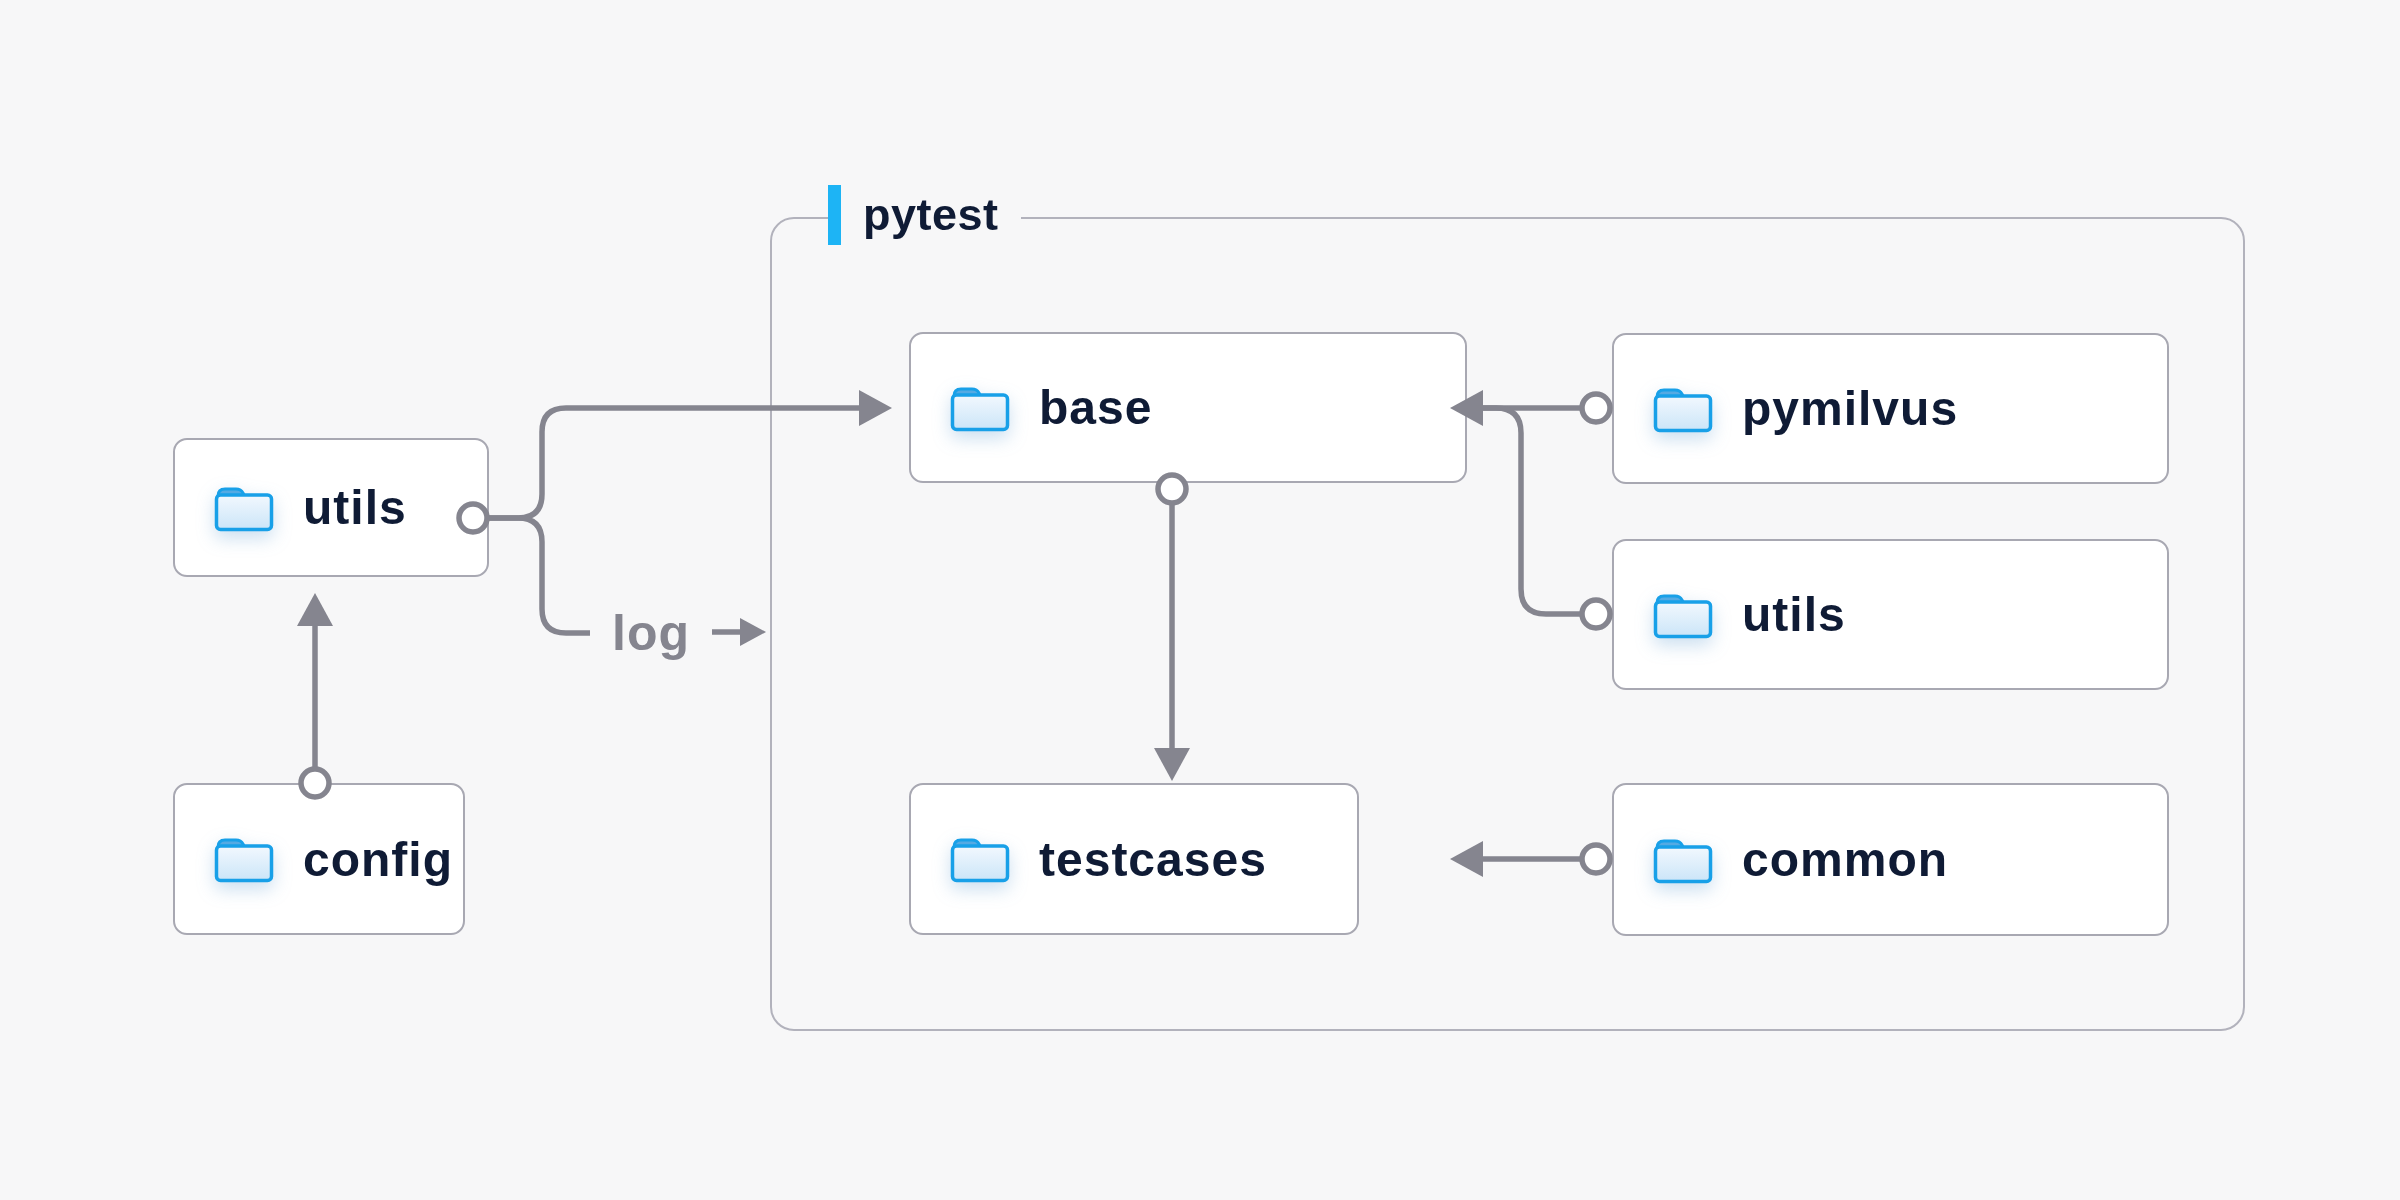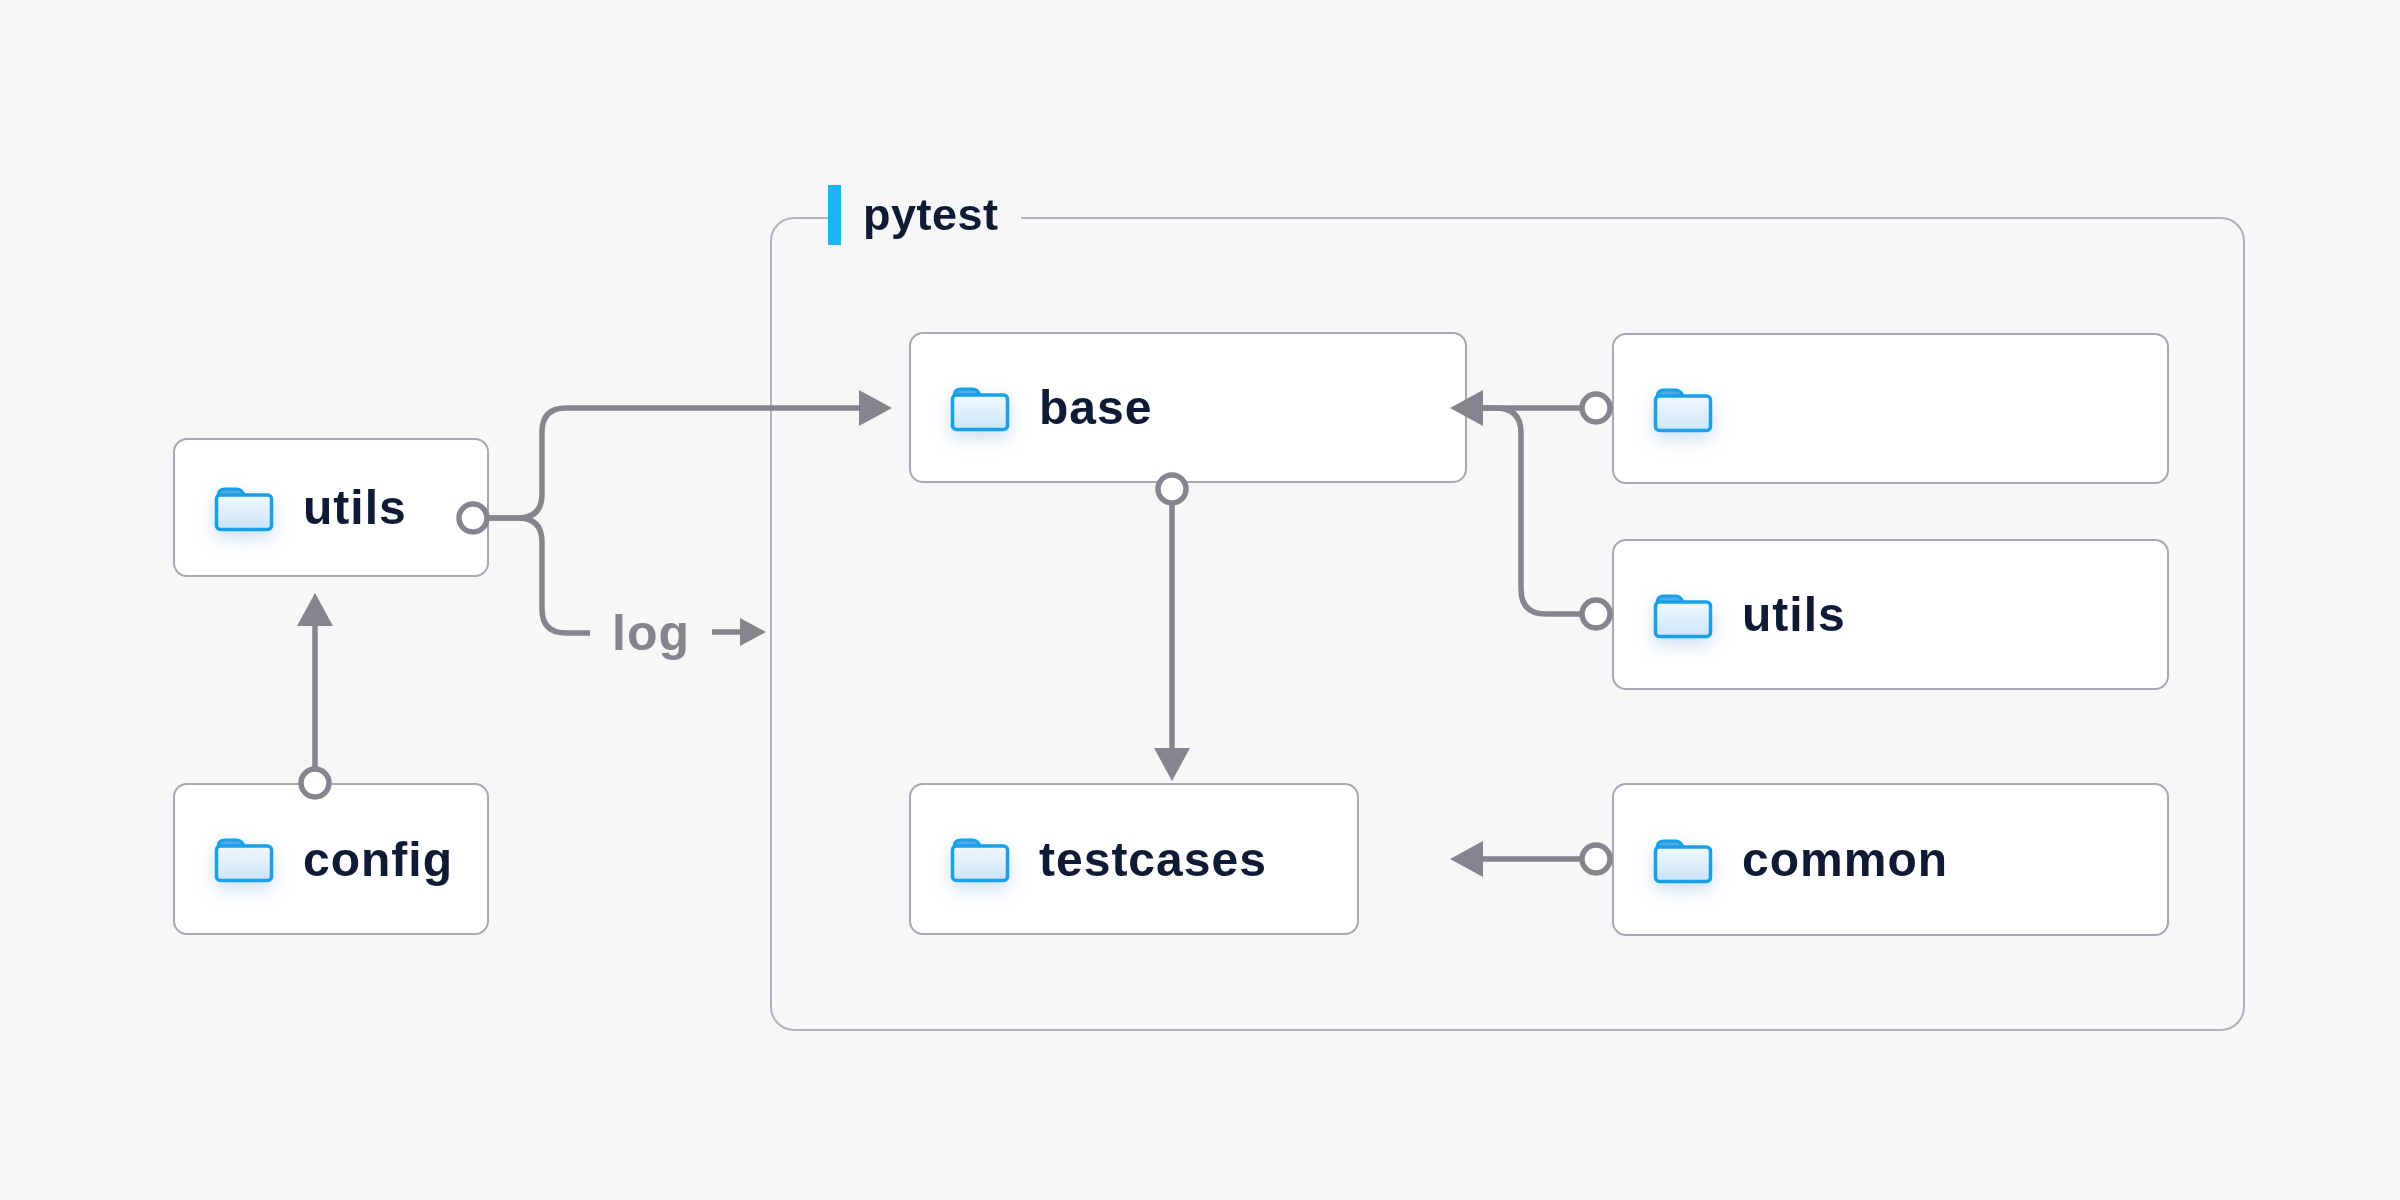--- a/index.html
+++ b/index.html
@@ -38,21 +38,21 @@
     background:var(--node-bg);border:2px solid var(--node-border);border-radius:14px;
     display:flex;align-items:center;padding-left:37px;margin-left:16px;
   }
   .node-label{
     font-size:48px;font-weight:bold;color:var(--navy);letter-spacing:1px;margin-left:27px;
     white-space:nowrap;
   }
   .folder-svg{flex:0 0 auto;filter:drop-shadow(0 7px 9px rgba(70,140,200,0.28));}
 
   .n-utils    {left:157px; top:438px; width:316px; height:139px;}
-  .n-config   {left:157px; top:783px; width:316px; height:152px;}
+  .n-config   {left:157px; top:783px; width:292px; height:152px;}
   .n-base     {left:893px; top:332px; width:558px; height:151px;}
   .n-pymilvus {left:1596px;top:333px; width:557px; height:151px;}
   .n-check    {left:1596px;top:539px; width:557px; height:151px;}
   .n-testcases{left:893px; top:783px; width:450px; height:152px;}
   .n-common   {left:1596px;top:783px; width:557px; height:153px;}
 
   .connector-layer{position:absolute;left:0;top:0;width:2400px;height:1200px;pointer-events:none;}
   .edge{stroke:var(--line);stroke-width:5.5;fill:none;}
   .arrowhead{fill:var(--line);stroke:none;}
   .connector-circle{fill:var(--node-bg);stroke:var(--line);stroke-width:5.5;}
@@ -97,20 +97,21 @@
       <rect x="4.5" y="13" width="55" height="34.5" rx="4" fill="url(#folderGrad)" stroke="#18a0e8" stroke-width="3.5"></rect>
     </svg>
     <span class="node-label">base</span>
   </div>
 
   <div class="node n-pymilvus">
     <svg class="folder-svg" width="64" height="52" viewBox="0 0 64 52">
       <path d="M6 14 Q6 7 13 7 H24 Q29 7 31 11 L34 17 H6 Z" fill="#54aae3" stroke="#18a0e8" stroke-width="3" stroke-linejoin="round"></path>
       <rect x="4.5" y="13" width="55" height="34.5" rx="4" fill="url(#folderGrad)" stroke="#18a0e8" stroke-width="3.5"></rect>
     </svg>
+    <span class="node-label">pymilvus</span>
   </div>
 
   <div class="node n-check">
     <svg class="folder-svg" width="64" height="52" viewBox="0 0 64 52">
       <path d="M6 14 Q6 7 13 7 H24 Q29 7 31 11 L34 17 H6 Z" fill="#54aae3" stroke="#18a0e8" stroke-width="3" stroke-linejoin="round"></path>
       <rect x="4.5" y="13" width="55" height="34.5" rx="4" fill="url(#folderGrad)" stroke="#18a0e8" stroke-width="3.5"></rect>
     </svg>
     <span class="node-label">utils</span>
   </div>
 

